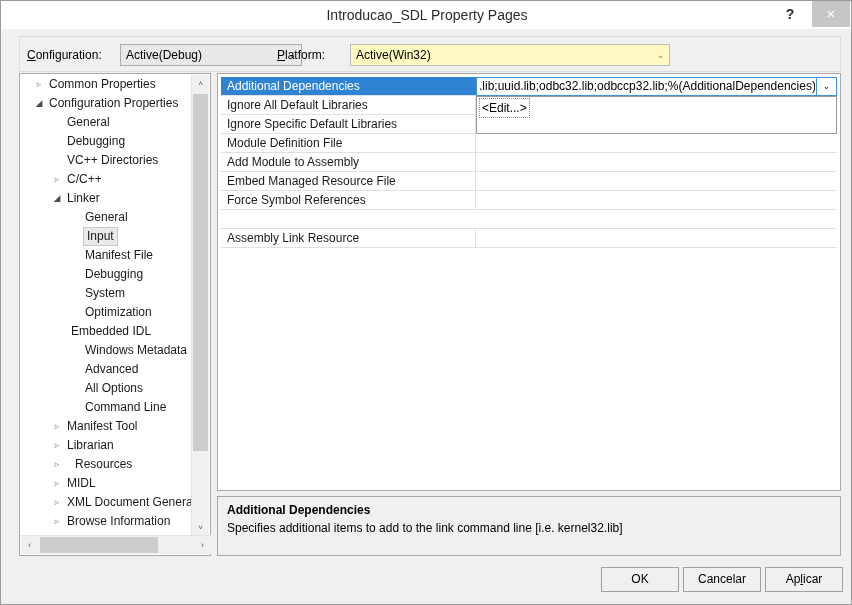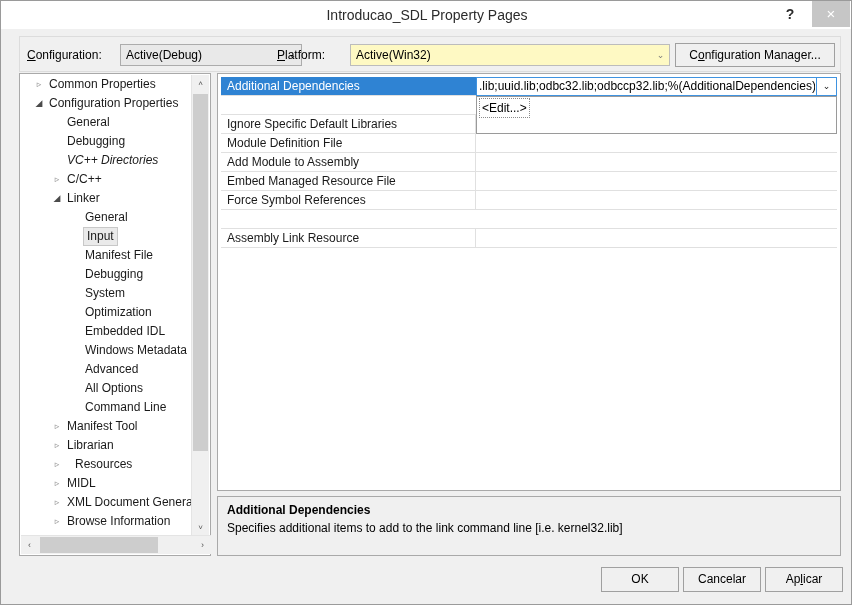--- a/index.html
+++ b/index.html
@@ -427,41 +427,40 @@
       <span class="combo-arrow">⌄</span>
     </div>
 
     <div class="lbl lbl-platform"><span class="acc">P</span><span>latform:</span></div>
 
     <div class="combo combo-platform">
       <span class="combo-val">Active(Win32)</span>
       <span class="combo-arrow">⌄</span>
     </div>
 
-    <button class="btn btn-cfgmgr"><span>C</span><span class="acc">o</span><span>nfiguration Manager...</span></button>
   </div>
 
   <div class="treepanel">
     <div class="tree-clip" id="tree-clip">
         <div class="tree-row">
           <span class="tw" style="left: 10px;">▹</span>
           <span class="tlabel" style="left: 26px;">Common Properties</span>
         </div>
         <div class="tree-row">
           <span class="tw expanded" style="left: 10px;">◢</span>
           <span class="tlabel" style="left: 26px;">Configuration Properties</span>
         </div>
         <div class="tree-row">
           <span class="tlabel" style="left: 44px;">General</span>
         </div>
         <div class="tree-row">
           <span class="tlabel" style="left: 44px;">Debugging</span>
         </div>
         <div class="tree-row">
-          <span class="tlabel" style="left: 44px; font-style: italic;">VC++ Directories</span>
+          <span class="tlabel" style="left: 44px;">VC++ Directories</span>
         </div>
         <div class="tree-row">
           <span class="tw" style="left: 28px;">▹</span>
           <span class="tlabel" style="left: 44px;">C/C++</span>
         </div>
         <div class="tree-row">
           <span class="tw expanded" style="left: 28px;">◢</span>
           <span class="tlabel" style="left: 44px;">Linker</span>
         </div>
         <div class="tree-row">
@@ -476,21 +475,21 @@
         <div class="tree-row">
           <span class="tlabel" style="left: 62px;">Debugging</span>
         </div>
         <div class="tree-row">
           <span class="tlabel" style="left: 62px;">System</span>
         </div>
         <div class="tree-row">
           <span class="tlabel" style="left: 62px;">Optimization</span>
         </div>
         <div class="tree-row">
-          <span class="tlabel" style="left: 62px;">Embedded IDL</span>
+          <span class="tlabel" style="left: 48px;">Embedded IDL</span>
         </div>
         <div class="tree-row">
           <span class="tlabel" style="left: 62px;">Windows Metadata</span>
         </div>
         <div class="tree-row">
           <span class="tlabel" style="left: 62px;">Advanced</span>
         </div>
         <div class="tree-row">
           <span class="tlabel" style="left: 62px;">All Options</span>
         </div>
@@ -546,20 +545,21 @@
           <div class="gname">Additional Dependencies</div>
           <div class="editor">
             <div class="etext">.lib;uuid.lib;odbc32.lib;odbccp32.lib;%(AdditionalDependencies)</div>
             <div class="ebtn">⌄</div>
           </div>
           <div class="dropdown">
             <div class="dd-item">&lt;Edit...&gt;</div>
           </div>
         </div>
         <div class="grow">
+          <div class="gname">Ignore All Default Libraries</div>
           <div class="gval"></div>
         </div>
         <div class="grow">
           <div class="gname">Ignore Specific Default Libraries</div>
           <div class="gval"></div>
         </div>
         <div class="grow">
           <div class="gname">Module Definition File</div>
           <div class="gval"></div>
         </div>

